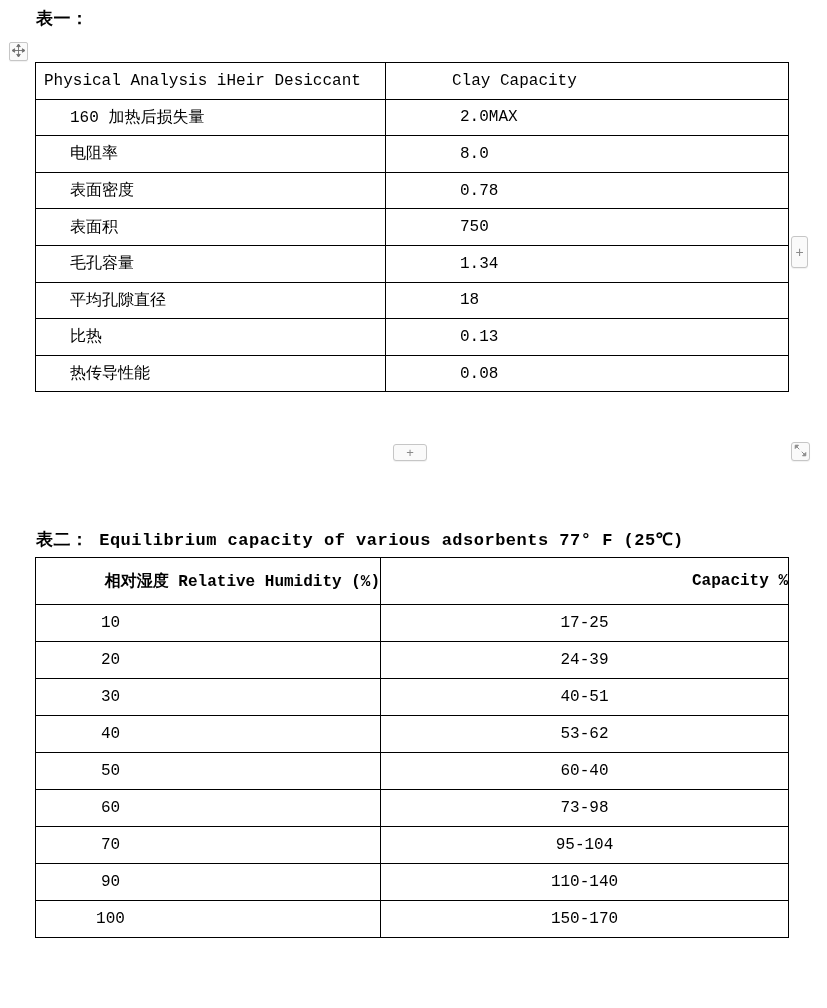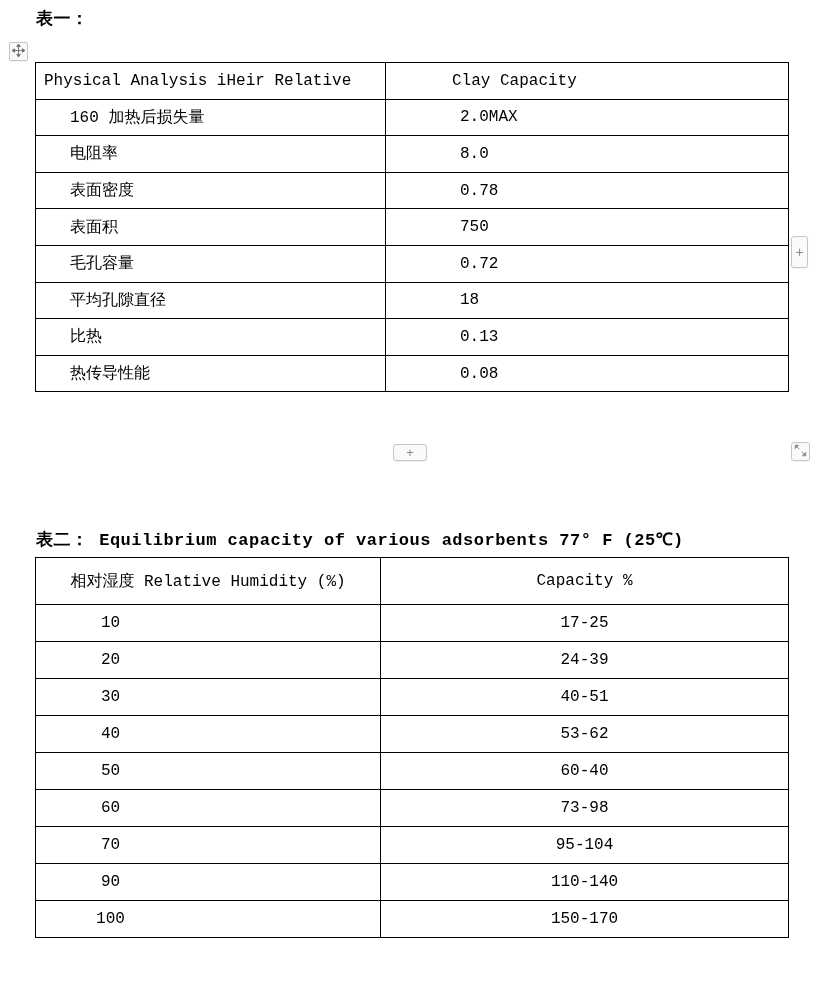--- a/index.html
+++ b/index.html
@@ -41,21 +41,21 @@
   }
 
   
   #table1 th, #table1 td { height: 36.6px; text-align: left; }
   #table1 th.h1 { padding-left: 8px; }
   #table1 th.h2 { padding-left: 66px; }
   #table1 td.c0 { padding-left: 34px; }
   #table1 td.c1 { padding-left: 74px; }
 
   
-  #table2 th { height: 47px; text-align: center; }
+  #table2 th { height: 47px; text-align: right; font-weight: bold; }
   #table2 td { height: 37px; }
   #table2 td.c0 { text-align: center; padding-right: 195px; }
   #table2 td.c1 { text-align: center; margin-left: 40px; }
 
   
   .ctrl {
     position: absolute;
     border: 1px solid #c6c6c6;
     background: #fafafa;
     border-radius: 3px;
@@ -93,21 +93,21 @@
   </span>
 </div>
 
 <table class="doc-table" id="table1">
   <colgroup>
       <col style="width:350px">
       <col style="width:403px">
     </colgroup>
   <thead>
     <tr>
-      <th class="h1">Physical Analysis iHeir Relative</th>
+      <th class="h1">Physical Analysis iHeir Desiccant</th>
       <th class="h2">Clay Capacity</th>
     </tr>
   </thead>
   <tbody>
       <tr>
         <td class="c0">160 加热后损失量</td>
         <td class="c1">2.0MAX</td>
       </tr>
       <tr>
         <td class="c0">电阻率</td>
@@ -116,21 +116,21 @@
       <tr>
         <td class="c0">表面密度</td>
         <td class="c1">0.78</td>
       </tr>
       <tr>
         <td class="c0">表面积</td>
         <td class="c1">750</td>
       </tr>
       <tr>
         <td class="c0">毛孔容量</td>
-        <td class="c1">0.72</td>
+        <td class="c1">1.34</td>
       </tr>
       <tr>
         <td class="c0">平均孔隙直径</td>
         <td class="c1">18</td>
       </tr>
       <tr>
         <td class="c0">比热</td>
         <td class="c1">0.13</td>
       </tr>
       <tr>

